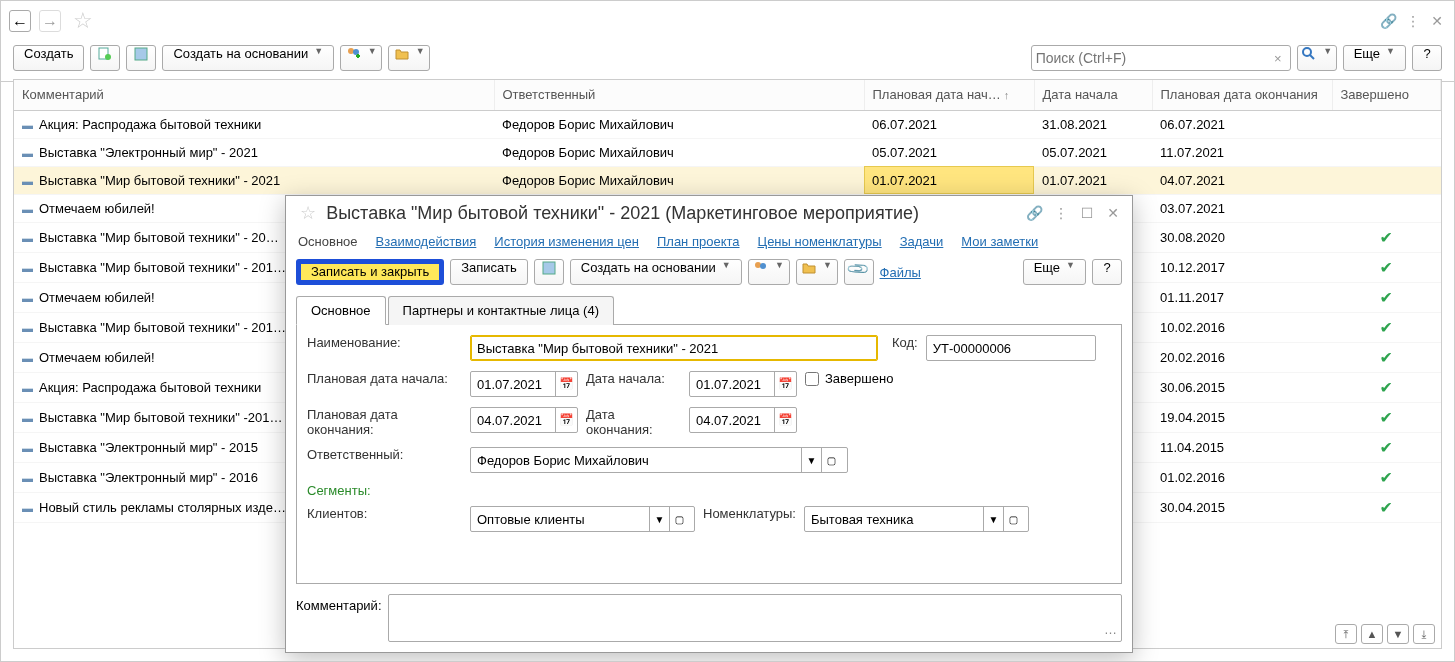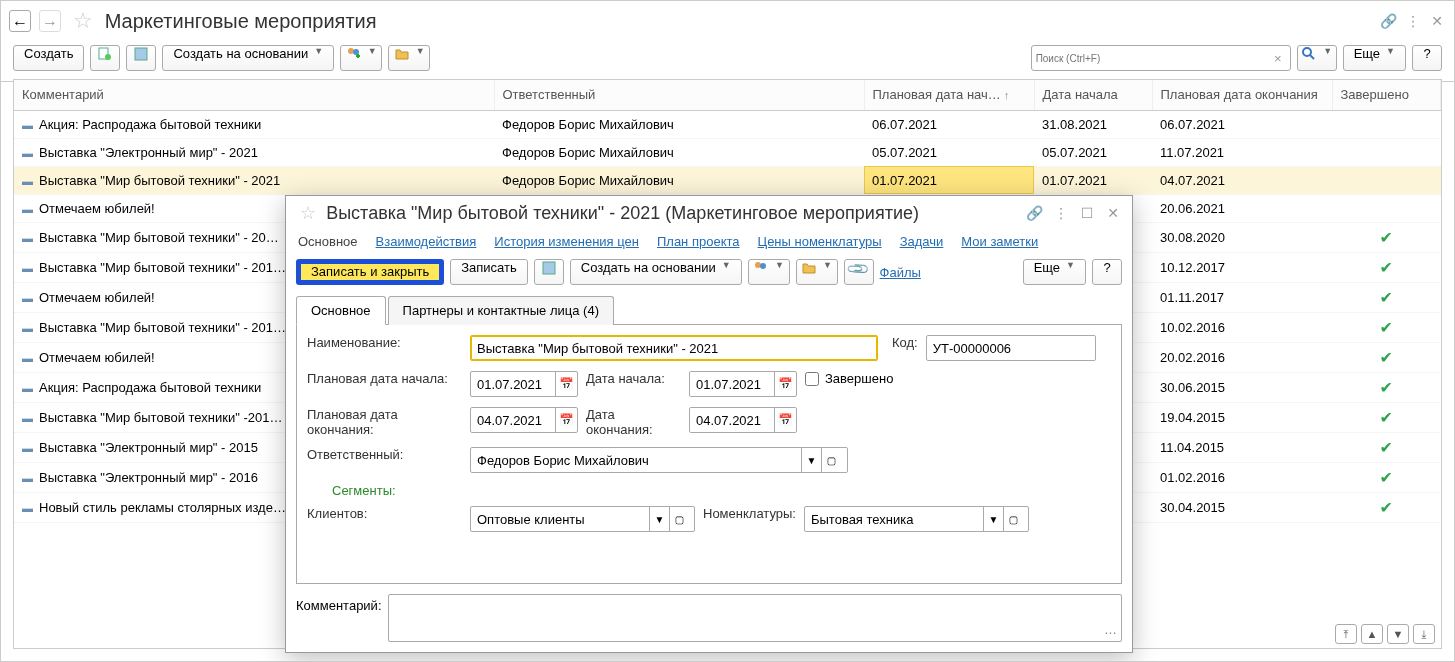--- a/index.html
+++ b/index.html
@@ -8,21 +8,21 @@
 .nav-btn { width: 22px; height: 22px; border: 1px solid #aaa; border-radius: 3px; background: #fff; display: inline-flex; align-items: center; justify-content: center; cursor: pointer; font-size: 16px; }
 .star-icon { color: #ccc; font-size: 22px; cursor: pointer; margin: 0 4px; }
 .page-title { font-size: 20px; font-weight: normal; color: #333; }
 .header-right { margin-left: auto; display: flex; gap: 6px; align-items: center; }
 .icon-btn-sm { width: 18px; height: 18px; display: inline-flex; align-items: center; justify-content: center; color: #999; cursor: pointer; font-size: 14px; }
 .toolbar-main { display: flex; align-items: center; gap: 6px; padding: 4px 12px 10px; border-bottom: 1px solid #ccc; }
 .btn { height: 26px; padding: 0 10px; border: 1px solid #aaa; border-radius: 3px; background: linear-gradient(#fff,#f5f5f5); cursor: pointer; display: inline-flex; align-items: flex-start; gap: 4px; white-space: nowrap; }
 .btn-icon { width: 30px; padding: 0; justify-content: center; }
 .btn .caret { font-size: 9px; color: #666; margin-left: 2px; }
 .search-box { width: 260px; height: 26px; border: 1px solid #aaa; border-radius: 3px; display: flex; align-items: center; padding: 0 4px; }
-.search-box input { border: none; outline: none; flex: 1; font-size: 10px; color: #333; }
+.search-box input { border: none; outline: none; flex: 1; font-size: 14px; color: #333; }
 .search-box .clear { color: #999; cursor: pointer; padding: 0 4px; }
 .table-wrap { position: absolute; top: 78px; left: 12px; right: 12px; bottom: 12px; border: 1px solid #ccc; }
 table { width: 100%; border-collapse: collapse; }
 th { text-align: left; font-weight: normal; color: #555; padding: 6px 8px; border-right: 1px solid #eee; border-bottom: 1px solid #ccc; background: #fcfcfc; height: 30px; font-size: 13px; }
 th.sorted::after { content: " ↑"; color: #888; font-size: 11px; }
 td { padding: 5px 8px; border-bottom: 1px solid #f5f5f5; white-space: nowrap; overflow: hidden; text-overflow: ellipsis; height: 28px; }
 td .row-icon { color: #6a8fb5; margin-right: 6px; font-size: 11px; }
 tr.selected td { background: #fdf5d9; }
 tr.selected td.cell-highlight { outline: 1px solid #e6c94f; outline-offset: -1px; background: #ffe57f; }
 .check-green { color: #2ea44f; font-size: 16px; text-align: center; display: block; }
@@ -47,39 +47,38 @@
 .form-row { display: flex; align-items: flex-start; gap: 8px; margin-bottom: 10px; }
 .form-row label { width: 155px; color: #333; }
 .input-text { height: 26px; border: 1px solid #aaa; border-radius: 2px; padding: 0 6px; background: #fff; }
 .input-text.active { border: 1px solid #e6b800; box-shadow: 0 0 0 1px #e6b800 inset; }
 .date-input { display: inline-flex; align-items: center; border: 1px solid #aaa; border-radius: 2px; height: 26px; overflow: hidden; }
 .date-input input { border: none; outline: none; padding: 0 6px; width: 84px; }
 .date-input .cal { width: 22px; border-left: 1px solid #aaa; display: flex; align-items: center; justify-content: center; cursor: pointer; font-size: 12px; height: 100%; }
 .ref-input { display: inline-flex; align-items: center; border: 1px solid #aaa; border-radius: 2px; height: 26px; }
 .ref-input input { border: none; outline: none; padding: 0 6px; }
 .ref-input .dd, .ref-input .pop { width: 20px; border-left: 1px solid #aaa; display: flex; align-items: center; justify-content: center; cursor: pointer; height: 100%; font-size: 10px; }
-.segments-label { color: #2a8a2a; margin-bottom: 8px; display: block; margin-left: 25px; }
+.segments-label { color: #2a8a2a; margin-bottom: 8px; display: block; }
 .comment-row { display: flex; padding: 10px; gap: 6px; }
 .comment-row label { padding-top: 4px; }
 .comment-input { flex: 1; height: 48px; border: 1px solid #aaa; border-radius: 2px; position: relative; }
 .comment-input .ext { position: absolute; right: 4px; bottom: 4px; font-size: 13px; color: #888; cursor: pointer; }
 .checkbox-wrap { display: inline-flex; align-items: center; gap: 6px; }
 .checkbox-wrap input { width: 14px; height: 14px; }
 
 svg.ic { width: 16px; height: 16px; }
 .clip-icon { transform: rotate(-45deg); display: inline-block; font-size: 15px; color: #555; }
 </style>
 </head>
 <body>
 
 <div class="header">
   <span class="nav-btn">←</span>
   <span class="nav-btn" style="opacity:.4">→</span>
   <span class="star-icon">☆</span>
-  <span class="page-title">Маркетинговые мероприятия</span>
   <div class="header-right">
     <span class="icon-btn-sm">🔗</span>
     <span class="icon-btn-sm">⋮</span>
     <span class="icon-btn-sm">✕</span>
   </div>
 </div>
 
 <div class="toolbar-main">
   <button class="btn">
       <span>Создать</span>
@@ -176,21 +175,21 @@
           <td class="cell-highlight">01.07.2021</td>
           <td>01.07.2021</td>
           <td>04.07.2021</td>
           <td></td>
         </tr>
         <tr>
           <td><span class="row-icon">▬</span>Отмечаем юбилей!</td>
           <td></td>
           <td></td>
           <td></td>
-          <td>20.06.2021</td>
+          <td>03.07.2021</td>
           <td></td>
         </tr>
         <tr>
           <td><span class="row-icon">▬</span>Выставка "Мир бытовой техники" - 20…</td>
           <td></td>
           <td></td>
           <td></td>
           <td>30.08.2020</td>
           <td>
             <span class="check-green">✔</span>

